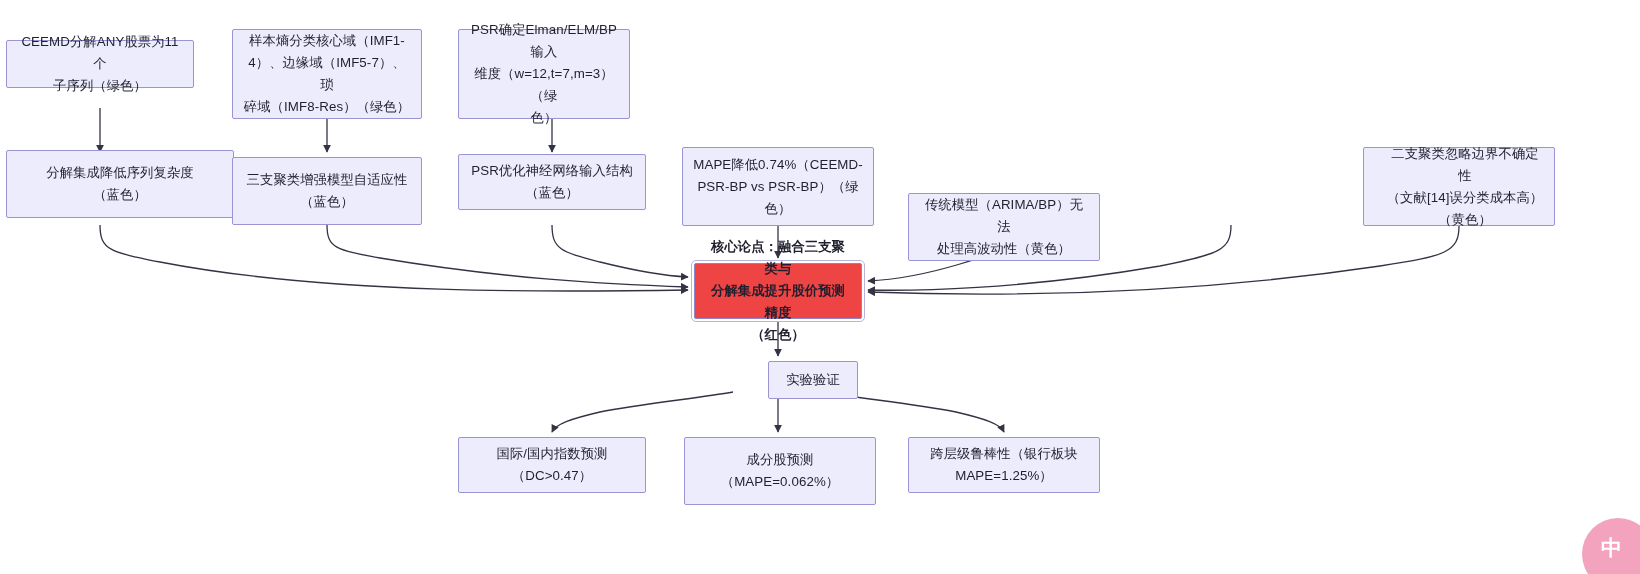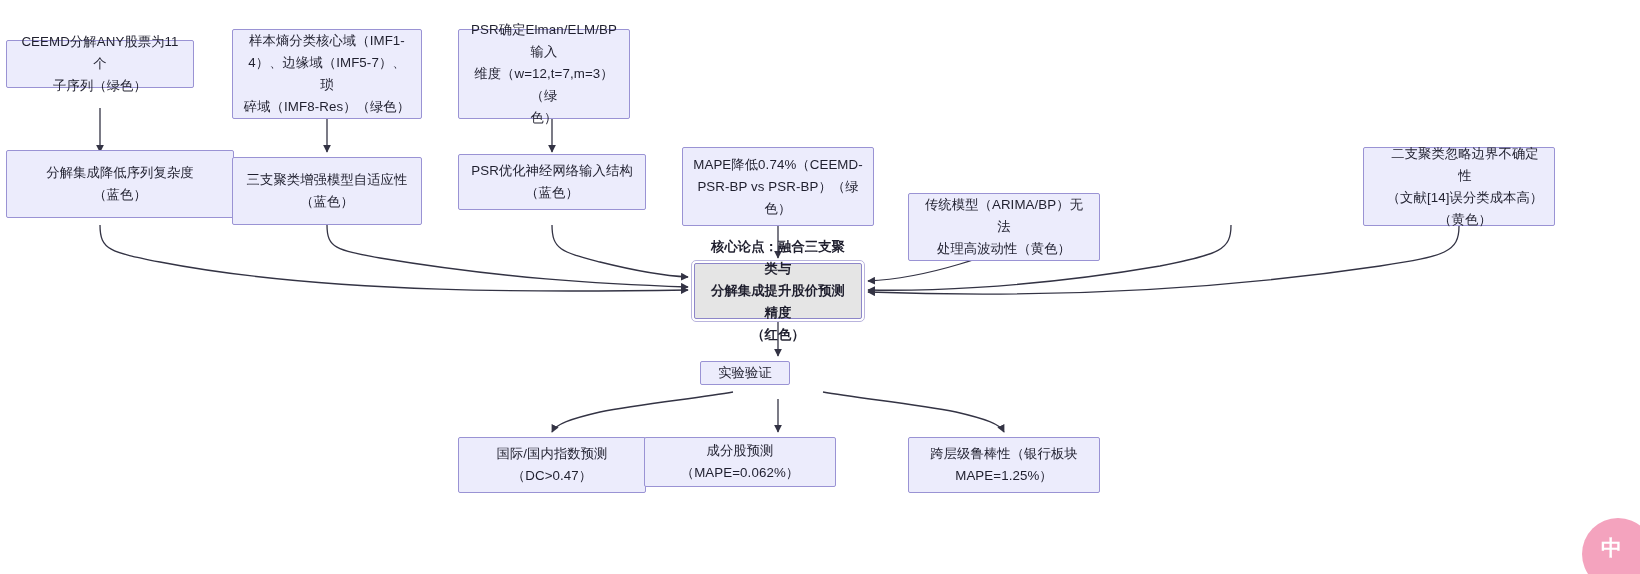--- a/index.html
+++ b/index.html
@@ -38,21 +38,21 @@
     align-items: center;
     justify-content: center;
     text-align: center;
     color: #1f1f2e;
     font-size: 13.3px;
     line-height: 22px;
     padding: 4px 10px;
     letter-spacing: 0.1px;
   }
   .node.core {
-    background: #e5e5e5;
+    background: #ef4444;
     border: 1px solid #8d86c9;
     outline: 1px solid #b9b4dd;
     outline-offset: 2px;
     font-weight: 600;
   }
   .node-text {
     display: block;
     width: 100%;
     white-space: pre-line;
   }
@@ -161,30 +161,30 @@
 （文献[14]误分类成本高）
 （黄色）</span>
   </div>
 
   <div class="node core" style="left:694px; top:263px; width:168px; height:56px;">
     <span class="node-text">核心论点：融合三支聚类与
 分解集成提升股价预测精度
 （红色）</span>
   </div>
 
-  <div class="node" style="left:700px; top:361px; width:90px; height:24px;">
+  <div class="node" style="left:768px; top:361px; width:90px; height:38px;">
     <span class="node-text">实验验证</span>
   </div>
 
   <div class="node" style="left:458px; top:437px; width:188px; height:56px;">
     <span class="node-text">国际/国内指数预测
 （DC&gt;0.47）</span>
   </div>
 
-  <div class="node" style="left:644px; top:437px; width:192px; height:50px;">
+  <div class="node" style="left:684px; top:437px; width:192px; height:68px;">
     <span class="node-text">成分股预测
 （MAPE=0.062%）</span>
   </div>
 
   <div class="node" style="left:908px; top:437px; width:192px; height:56px;">
     <span class="node-text">跨层级鲁棒性（银行板块
 MAPE=1.25%）</span>
   </div>
 
   <div class="watermark">

